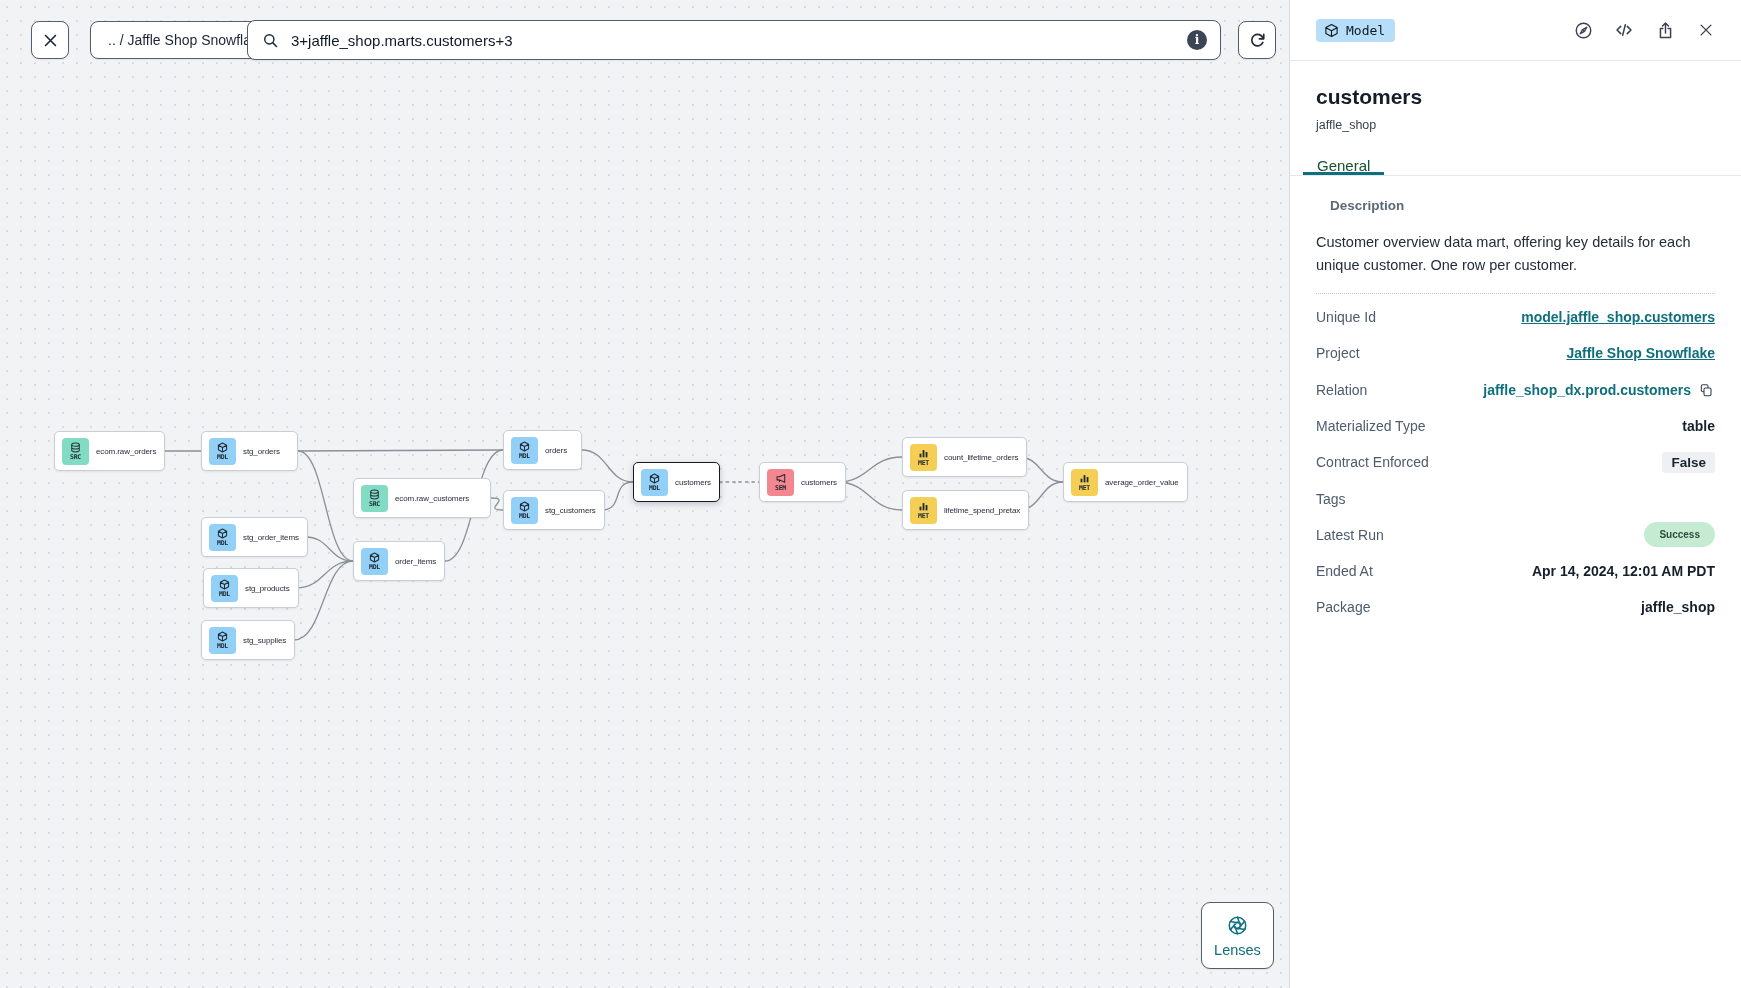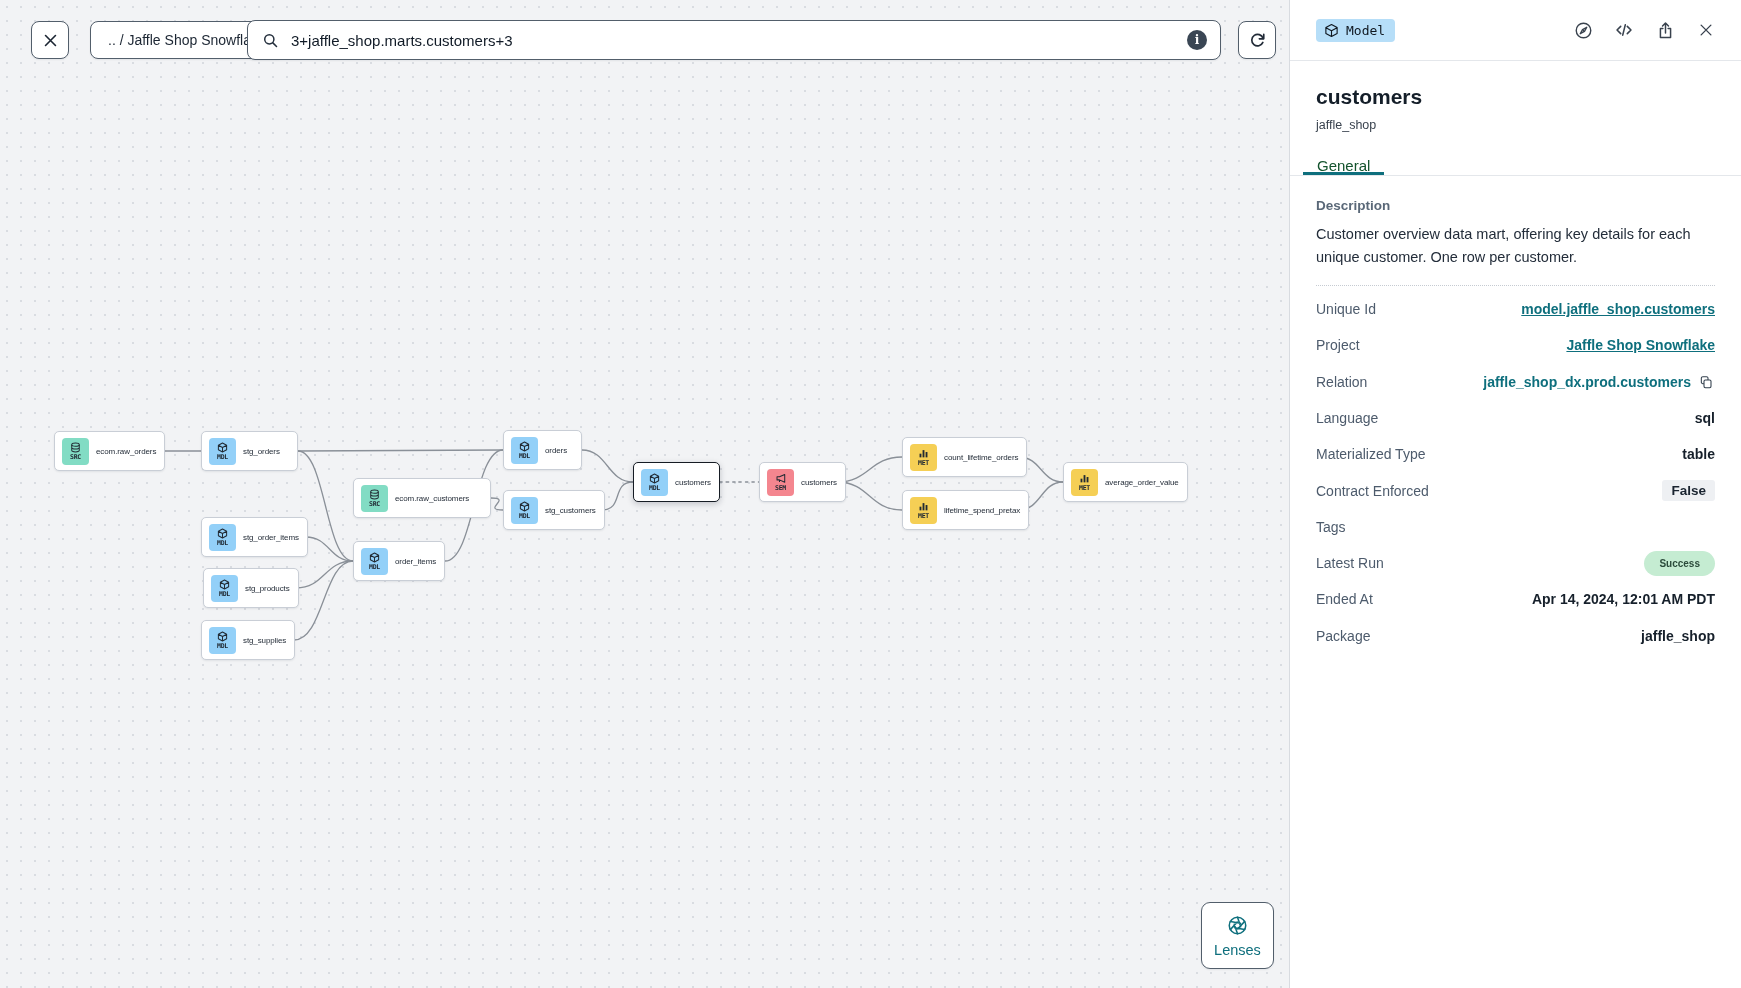--- a/index.html
+++ b/index.html
@@ -48,22 +48,22 @@
     border-bottom:1px solid #e4e7eb;box-sizing:border-box;}
   .type-badge{background:#b6def8;border-radius:4px;padding:4px 10px 4px 8px;display:flex;gap:7px;
     align-items:center;font-family:"DejaVu Sans Mono",monospace;font-size:13px;color:#101820;}
   .head-icons{margin-left:auto;display:flex;gap:19px;align-items:center;color:#39424e;}
   .icon-btn{width:22px;height:22px;display:flex;align-items:center;justify-content:center;cursor:pointer;}
   .title{margin:24px 26px 0;font-size:21px;font-weight:bold;color:#141e29;}
   .subtitle{margin:9px 26px 0;font-size:12.5px;color:#39424e;}
   .tabs{margin-top:25px;padding:0 13px;border-bottom:1px solid #e4e7eb;display:flex;}
   .tab{color:#14532d;font-size:15px;font-weight:normal;padding:0 14px 1px;
     box-shadow:inset 0 -3px 0 #0e6f7d;cursor:pointer;}
-  .section-label{margin:22px 26px 0;font-size:13.5px;font-weight:bold;color:#5a6878;}
-  .description{margin:10px 26px 0;font-size:14.5px;color:#232d3a;line-height:1.62;}
+  .section-label{margin:22px 40px 0;font-size:13.5px;font-weight:bold;color:#5a6878;}
+  .description{margin:18px 26px 0;font-size:14.5px;color:#232d3a;line-height:1.62;}
   .dotted-divider{margin:15px 26px 0;border-top:1.5px dotted #c6cbd2;}
   .rows{margin:5px 26px 0;}
   .row{display:flex;align-items:center;min-height:36.3px;}
   .row .k{font-size:14px;color:#4d5b6c;}
   .vwrap{margin-left:auto;display:flex;align-items:center;gap:7px;}
   .v{font-size:14px;font-weight:600;color:#16202b;text-align:right;}
   .v.link{color:#0e6f7d;text-decoration:none;cursor:pointer;}
   .v.underline{text-decoration:underline;}
   .badge-gray{background:#eef0f3;border-radius:3px;padding:3px 9px;font-size:13.5px;font-weight:700;color:#1a2430;}
   .badge-green{background:#c5ecd2;border-radius:999px;padding:7px 15px;font-size:10px;font-weight:600;color:#2b4b3b;}
@@ -329,26 +329,20 @@
             <a class="v link">jaffle_shop_dx.prod.customers</a>
             <span class="copy-btn">
               <svg width="16" height="16" viewBox="0 0 24 24" fill="none" stroke="currentColor" stroke-width="1.6" stroke-linejoin="round">
                 <rect x="9" y="9" width="10.5" height="11.5" rx="2"></rect>
                 <path d="M15 9 V6.2 A2.2 2.2 0 0 0 12.8 4 H7.2 A2.2 2.2 0 0 0 5 6.2 V12.3 A2.2 2.2 0 0 0 7.2 14.5 H9"></path>
               </svg>
             </span>
           </div>
         </div>
         <div class="row">
-          <span class="k">Language</span>
-          <div class="vwrap">
-            <span class="v">sql</span>
-          </div>
-        </div>
-        <div class="row">
           <span class="k">Materialized Type</span>
           <div class="vwrap">
             <span class="v">table</span>
           </div>
         </div>
         <div class="row">
           <span class="k">Contract Enforced</span>
           <div class="vwrap">
             <span class="badge-gray">False</span>
           </div>

